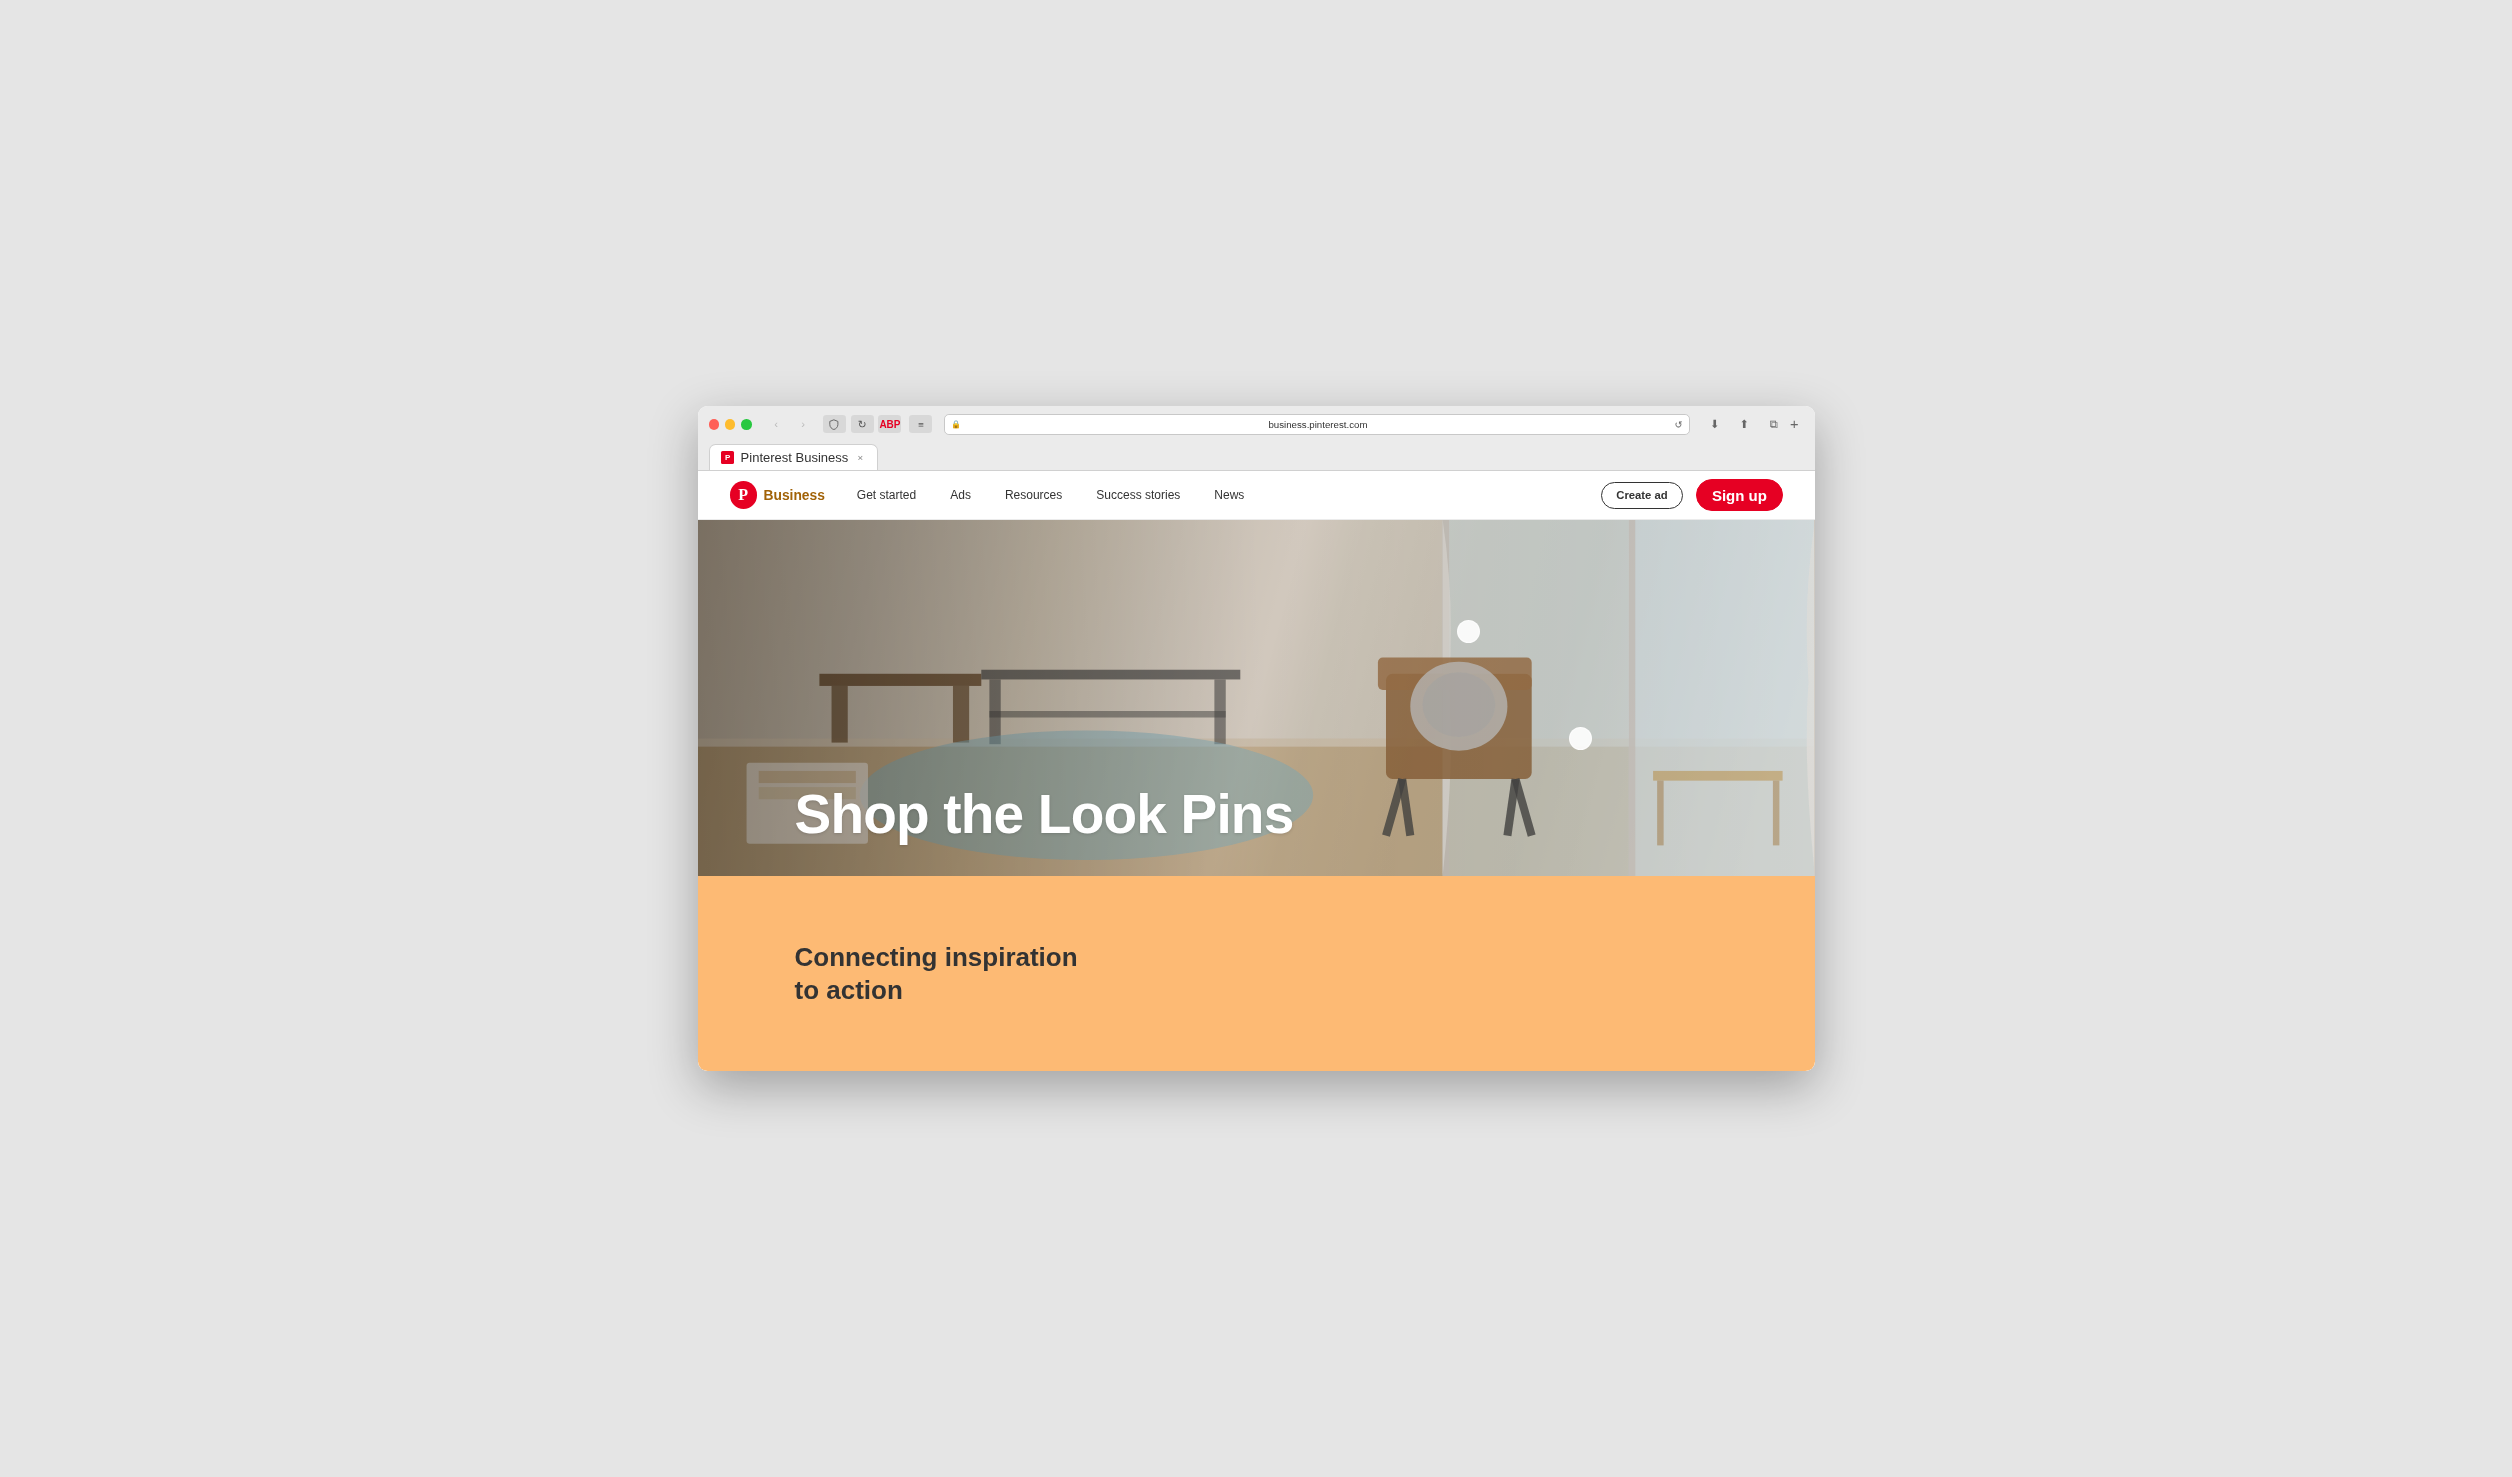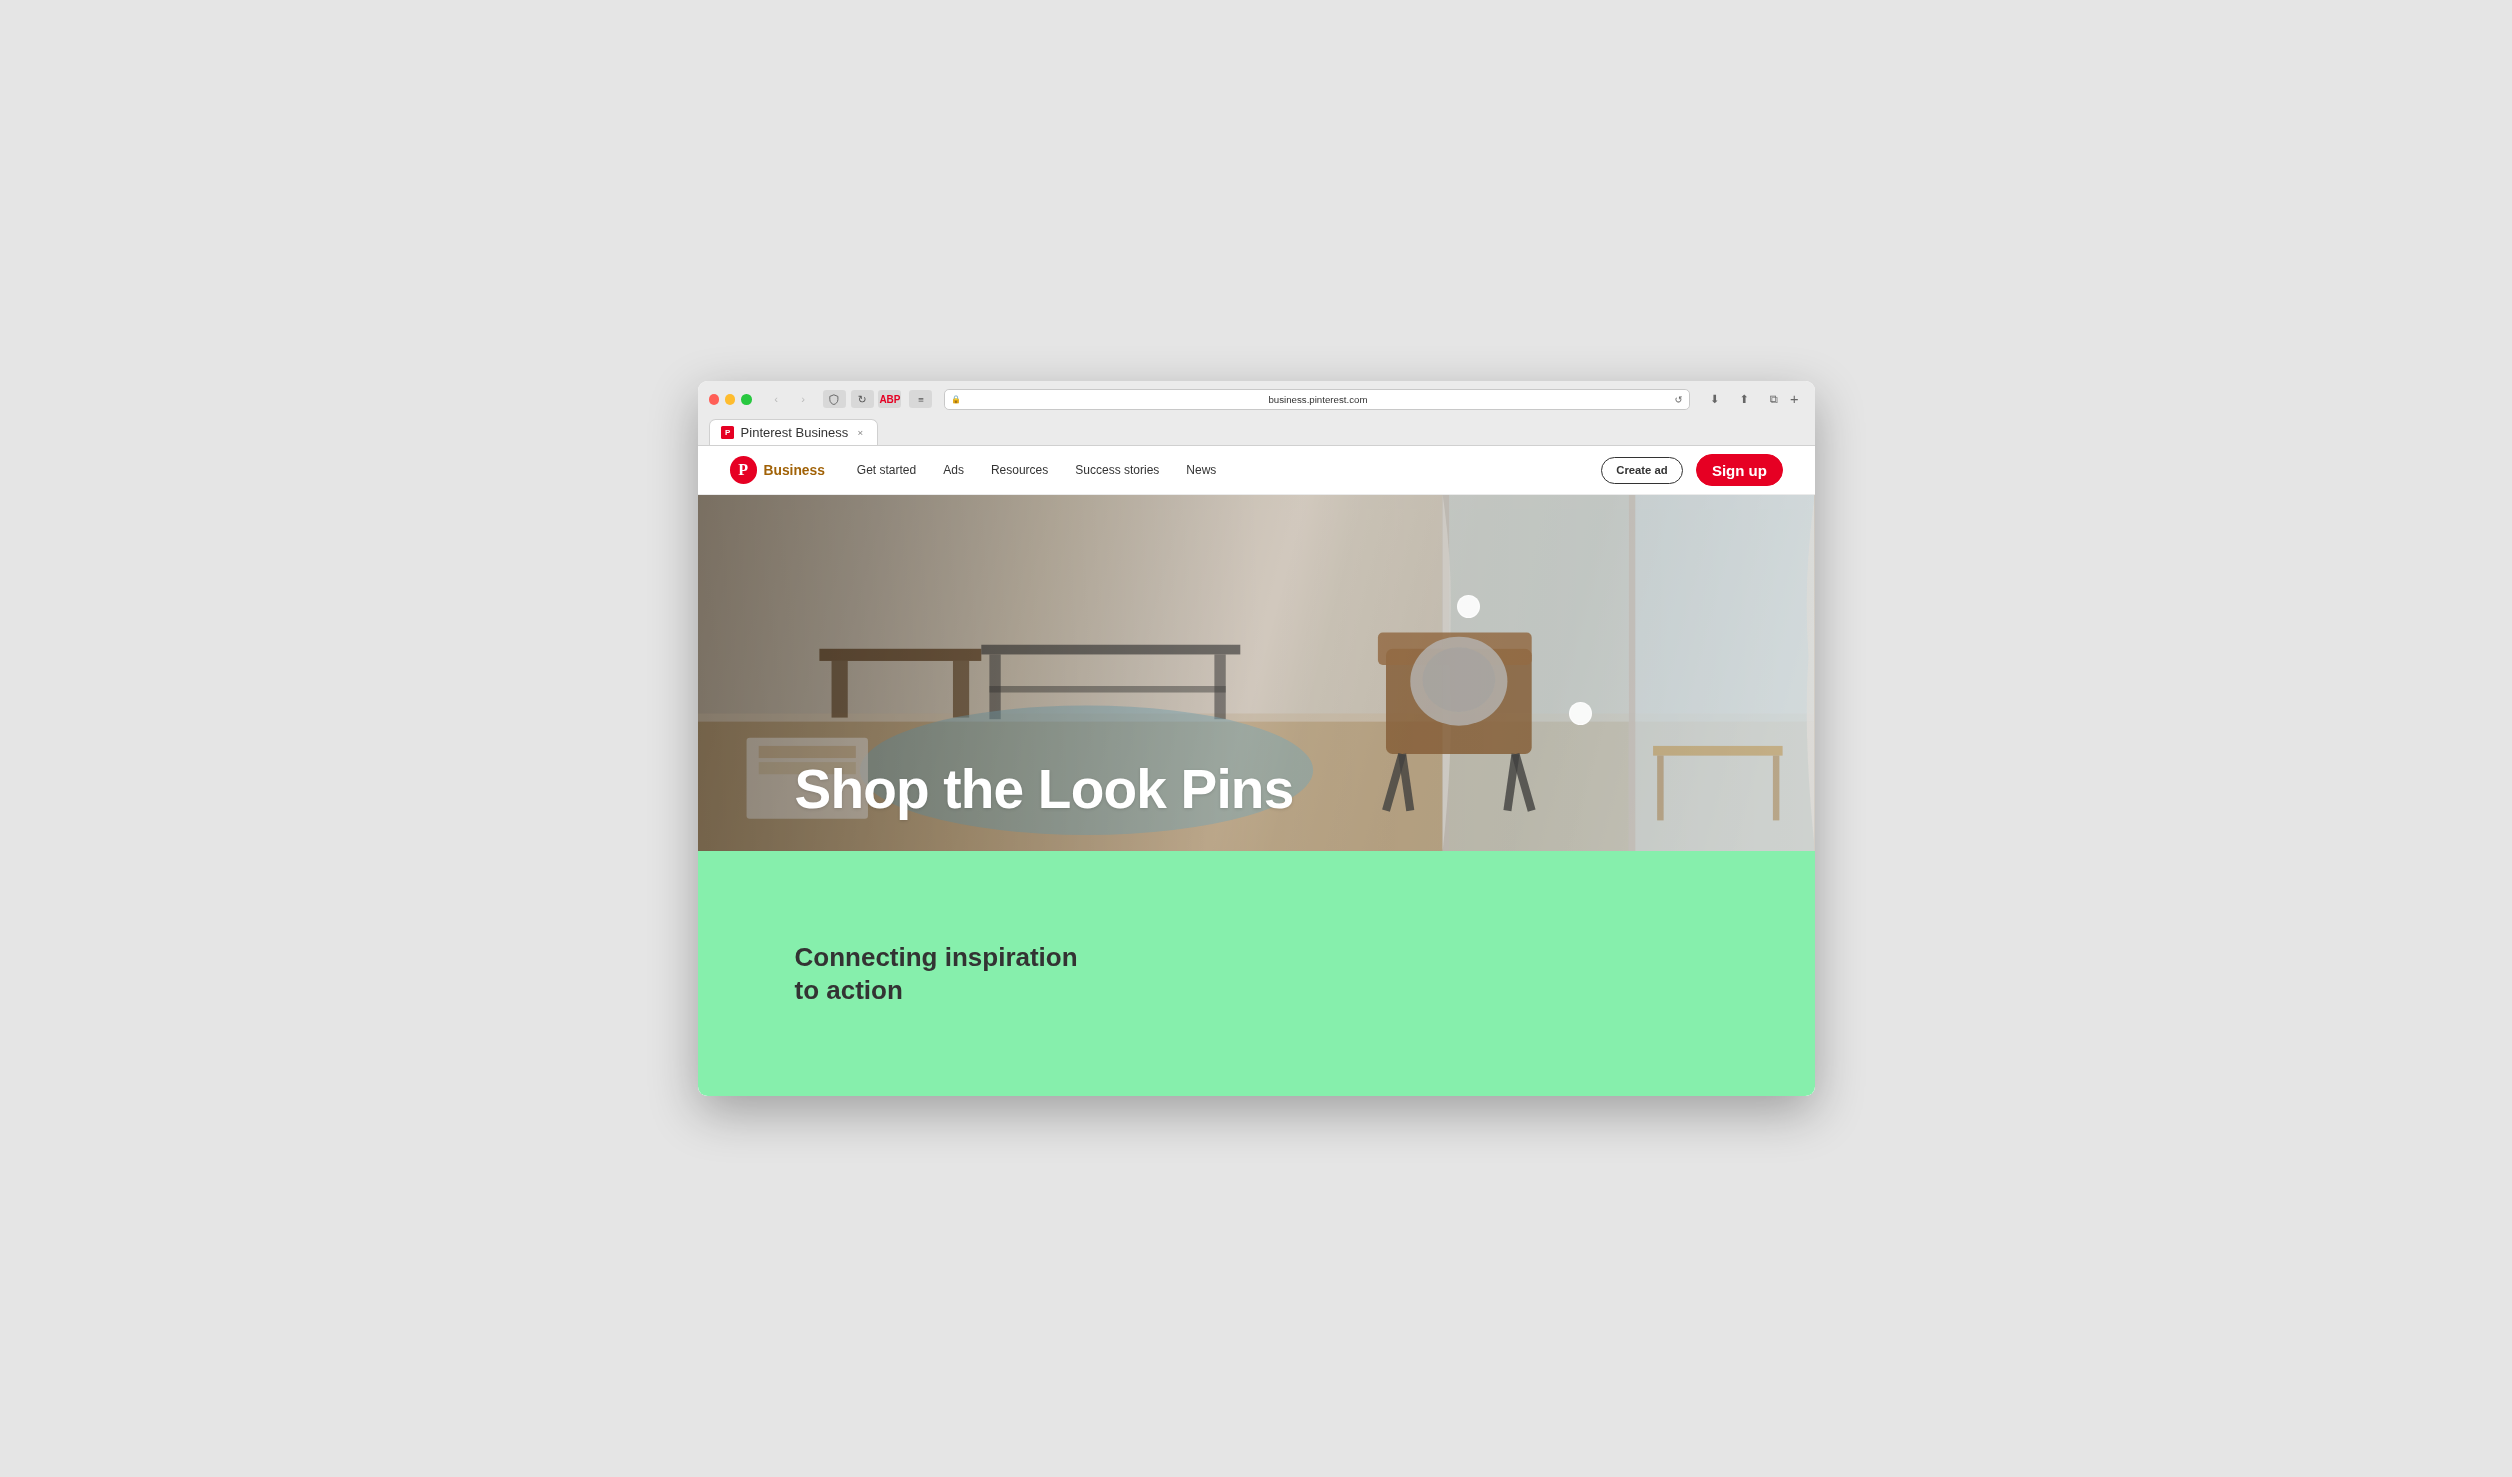--- a/index.html
+++ b/index.html
@@ -244,21 +244,21 @@
     .brand-name {
       font-size: 13.8px;
       color: #a16207;
       font-weight: 700;
       text-align: center;
     }
 
     .nav-links {
       display: flex;
       align-items: center;
-      gap: 27px;
+      gap: 34px;
       flex: 1;
     }
     .nav-link {
       font-size: 12px;
       color: #333;
       text-decoration: none;
       cursor: pointer;
       font-weight: 400;
     }
 
@@ -351,22 +351,22 @@
       border-radius: 50%;
       background: rgba(255,255,255,0.9);
       border: 1.6px solid rgba(255,255,255,0.6);
       cursor: pointer;
     }
     .pin-dot-1 { top: 28%; left: 68%; }
     .pin-dot-2 { top: 58%; left: 78%; }
 
     
     .content-section {
-      background: #86efac;
-      padding: 90px 97px;
+      background: #fdba74;
+      padding: 65px 97px;
       display: flex;
       align-items: flex-start;
       gap: 65px;
       min-height: 178px;
     }
     .content-left {
       flex: 0 0 auto;
       max-width: 308px;
     }
     .content-heading {

